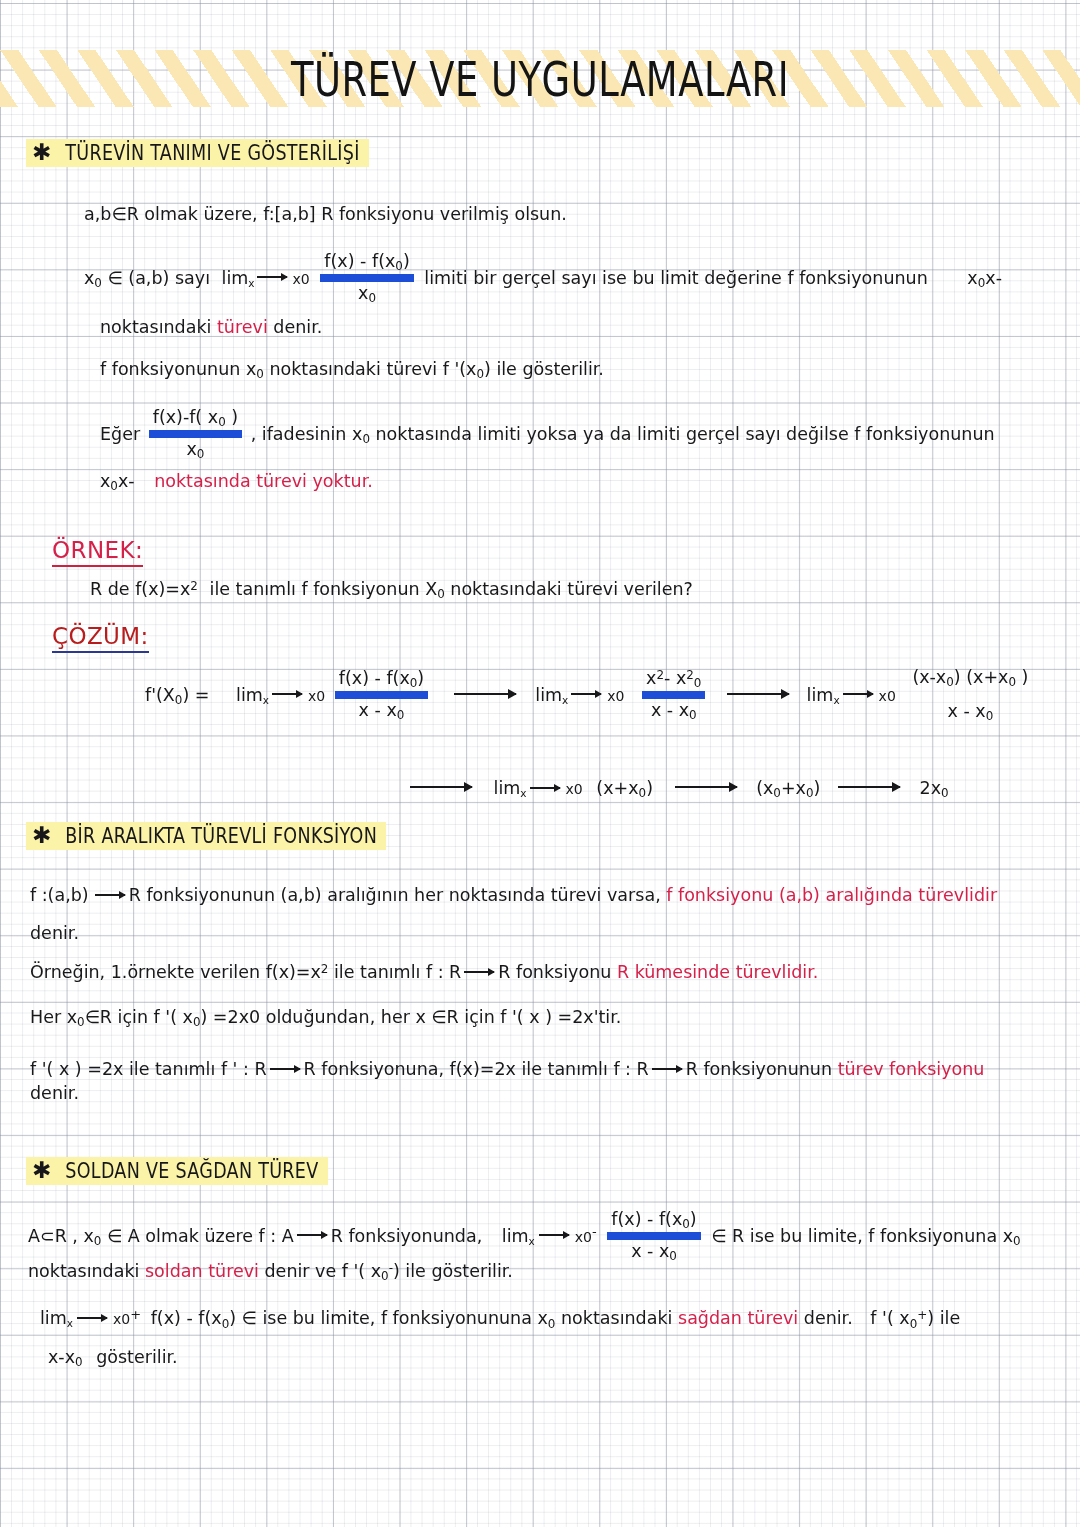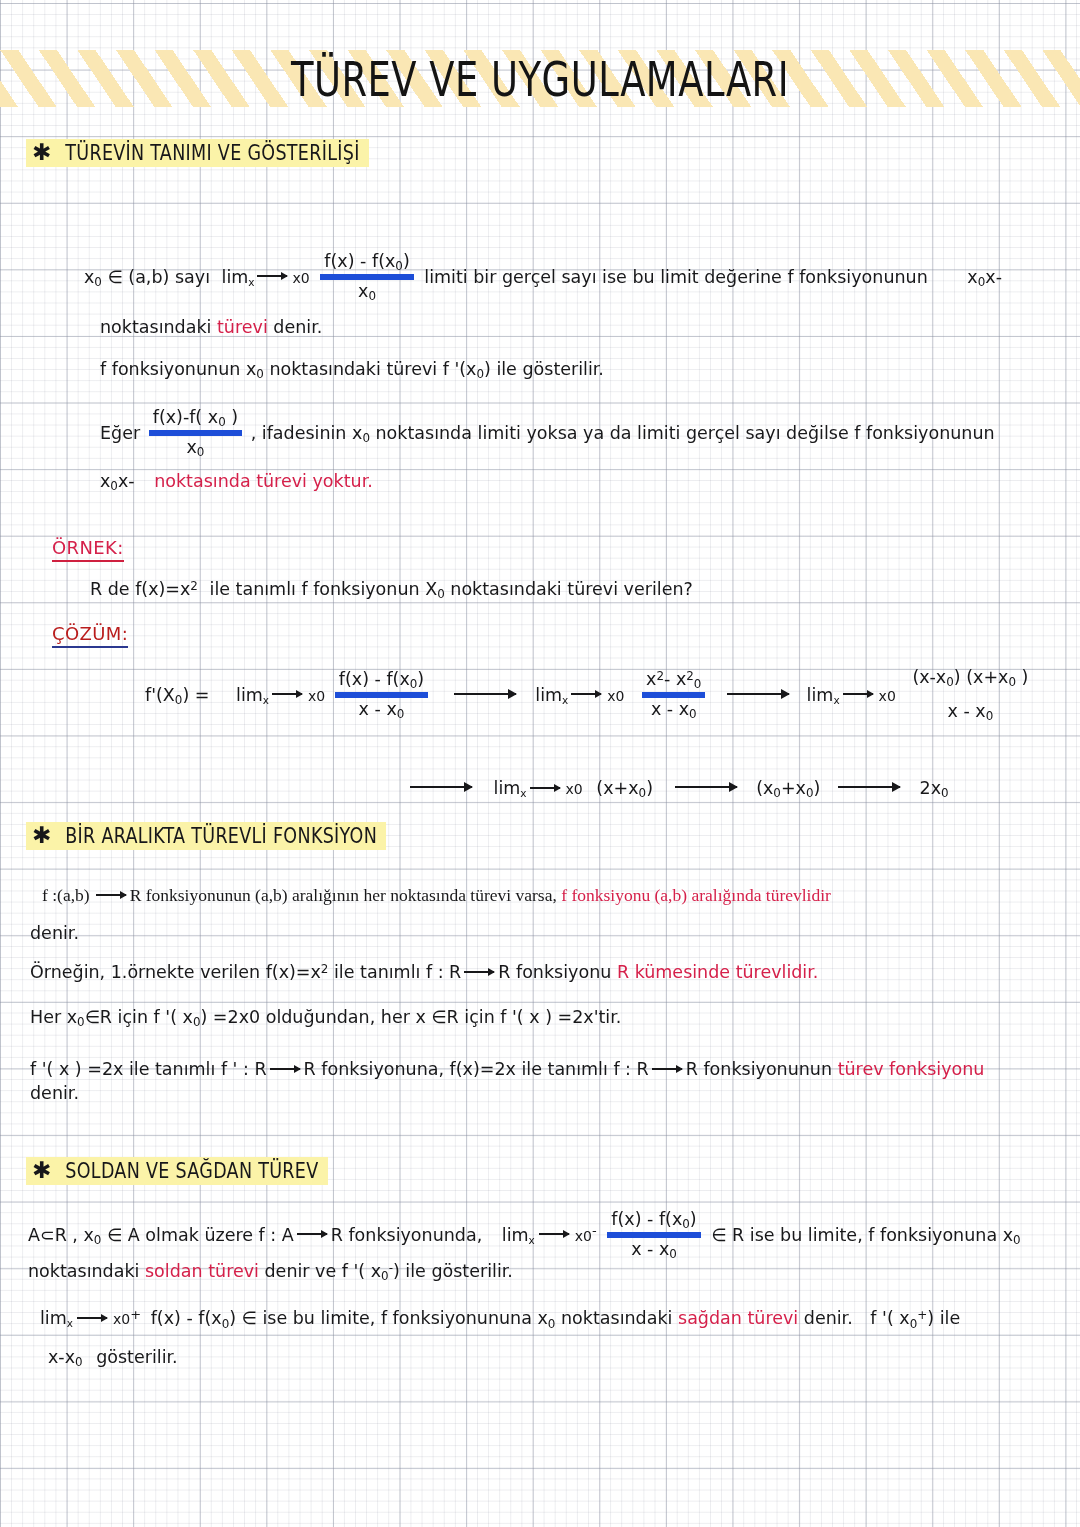--- a/index.html
+++ b/index.html
@@ -59,28 +59,28 @@
     z-index:3;
   }
   .sec .star{font-size:23px;color:#17171a;line-height:1;}
   .sec .lbl{
     font-size:19.5px;color:#17171a;letter-spacing:.3px;white-space:nowrap;
     font-family:"DejaVu Sans Condensed","Liberation Sans",sans-serif;
     transform:scaleY(1.12);transform-origin:center left;
   }
 
   
-  .ulabel{position:absolute;font-size:18px;letter-spacing:.4px;}
+  .ulabel{position:absolute;font-size:23px;letter-spacing:.4px;}
   .ulabel .bar{display:block;height:2.2px;margin-top:2px;}
   .ulabel.red .bar{background:#cf2040;}
   .ulabel.blue .bar{background:#2b3890;}
 
   
   .frac{display:inline-block;vertical-align:middle;text-align:center;line-height:1.12;}
-  .frac .num{display:block;padding:0 4px;border-bottom:6px solid #1d4ed8;}
+  .frac .num{display:block;padding:0 4px;border-bottom:8px solid #1d4ed8;}
   .frac .den{display:block;padding-top:2px;}
 
   sub{font-size:.68em;vertical-align:-.28em;}
   sup{font-size:.68em;vertical-align:.42em;}
   .lim sub{font-size:.6em;}
 
   .arrow{display:inline-block;position:relative;vertical-align:middle;}
   .arrow i{display:block;height:2px;background:#18181a;}
   .arrow::after{
     content:"";position:absolute;right:-1px;top:50%;transform:translateY(-50%);
@@ -99,20 +99,21 @@
 
 <div id="page">
 
   <div class="title">TÜREV VE UYGULAMALARI</div>
 
   <div class="sec" style="left:26px;top:139px;">
     <span class="star">✱</span>
     <span class="lbl">TÜREVİN TANIMI VE GÖSTERİLİŞİ</span>
   </div>
 
+  <div class="t" style="left:84px;top:205px;">a,b∈R olmak üzere, f:[a,b]   R fonksiyonu verilmiş olsun.</div>
 
   <div class="t" style="left:84px;top:252px;">
     <span>x</span><sub>0</sub>
     <span>∈ (a,b) sayı</span>
     <span class="lim" style="margin-left:6px;text-align:right;"><span>lim</span><sub>x</sub></span><span class="arrow sm" style="margin:0 6px 3px 2px;"><i></i></span><span style="font-size:14px;">x0</span>
     <span class="frac" style="margin:0 5px;">
       <span class="num"><span>f(x) - f(x</span><sub>0</sub><span>)</span></span>
       <span class="den"><span>x</span><sub>0</sub></span>
     </span>
     <span>limiti bir gerçel sayı ise bu limit değerine f fonksiyonunun</span>
@@ -190,21 +191,21 @@
     <span>(x</span><sub>0</sub><span>+x</span><sub>0</sub><span>)</span>
     <span class="arrow lg" style="margin:0 14px 4px 12px;"><i></i></span>
     <span>2x</span><sub>0</sub>
   </div>
 
   <div class="sec" style="left:26px;top:822px;">
     <span class="star">✱</span>
     <span class="lbl">BİR ARALIKTA TÜREVLİ FONKSİYON</span>
   </div>
 
-  <div class="t" style="left:42px;top:886px;font-family:Liberation Serif, serif;">
+  <div class="t" style="left:30px;top:886px;">
     <span>f :(a,b)</span><span class="arrow sm" style="margin:0 4px 3px 6px;"><i></i></span><span>R fonksiyonunun (a,b) aralığının her noktasında türevi varsa,</span>
     <span class="red">f fonksiyonu (a,b) aralığında türevlidir</span>
   </div>
   <div class="t" style="left:30px;top:924px;">denir.</div>
 
   <div class="t" style="left:30px;top:963px;">
     <span>Örneğin,  1.örnekte verilen f(x)=x</span><sup>2</sup>
     <span>ile tanımlı f : R</span><span class="arrow sm" style="margin:0 4px 3px 3px;"><i></i></span><span>R fonksiyonu</span>
     <span class="red">R kümesinde türevlidir.</span>
   </div>

